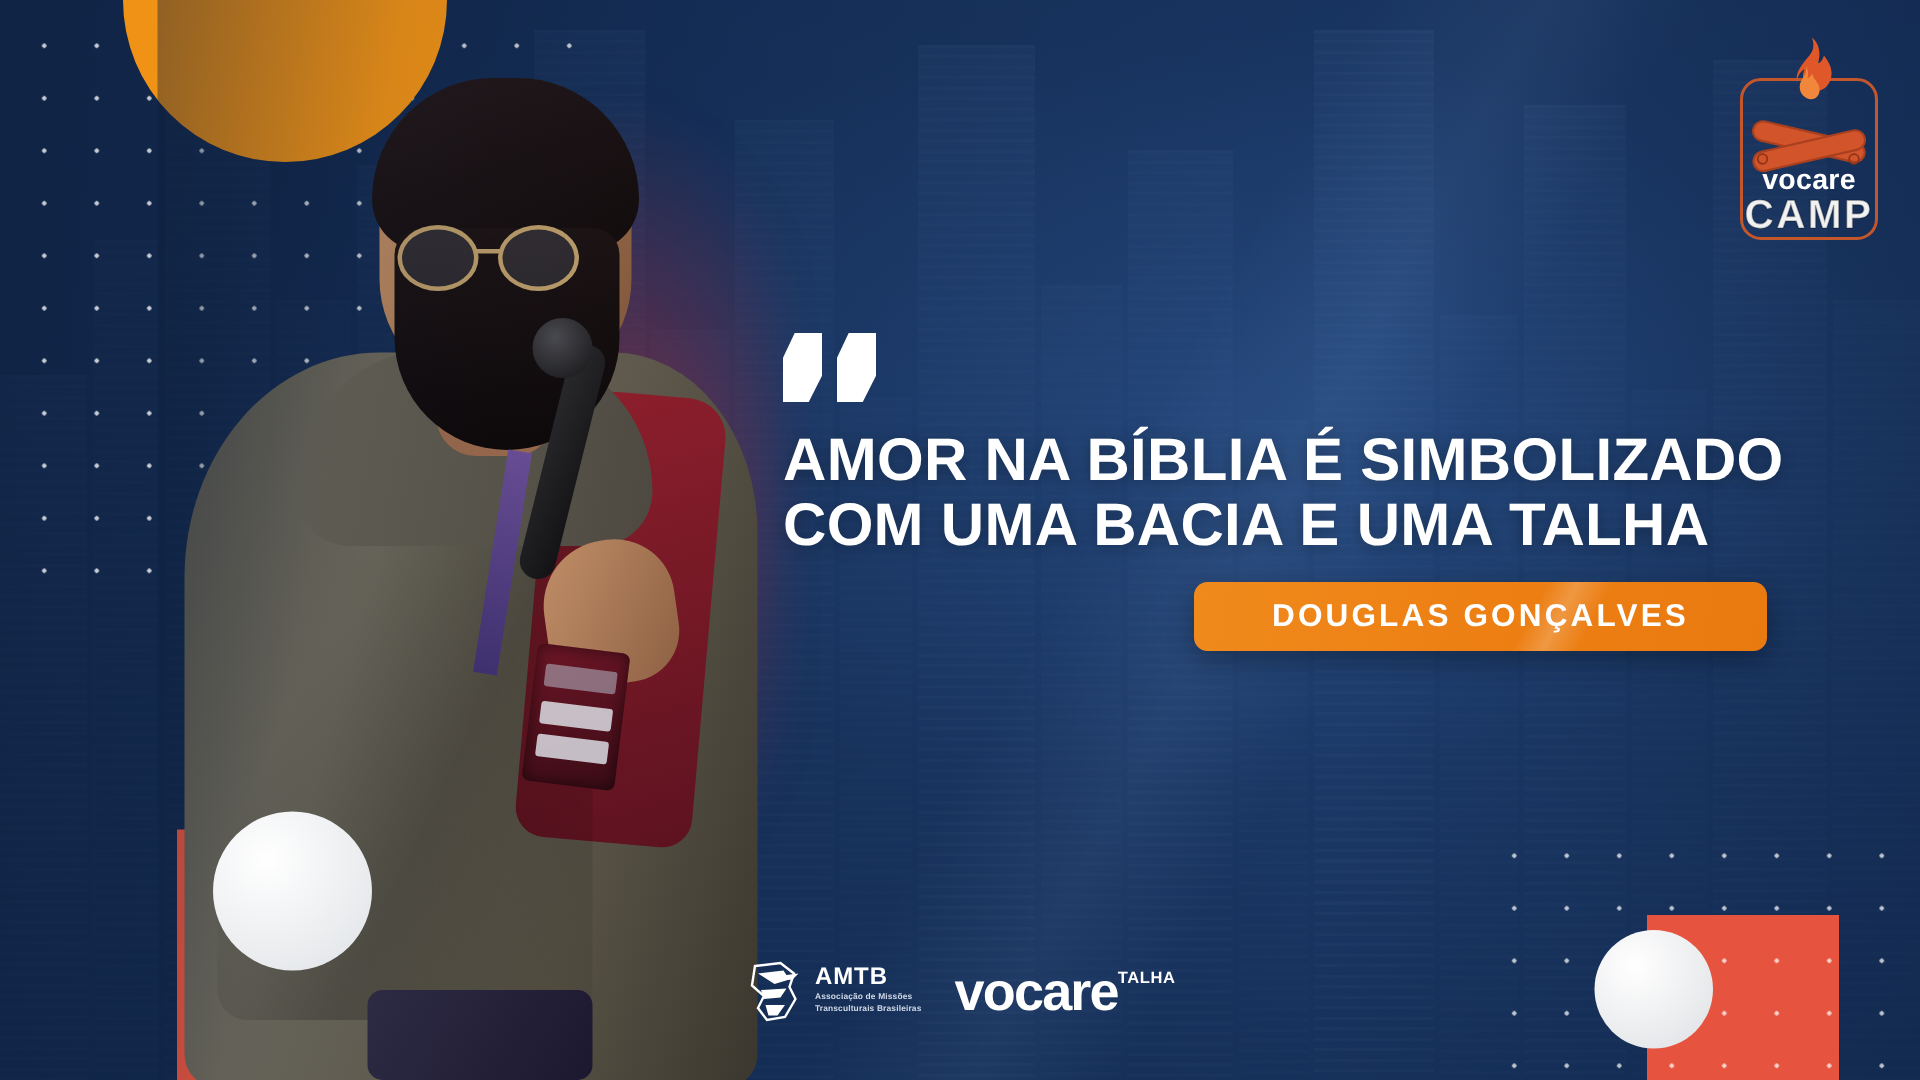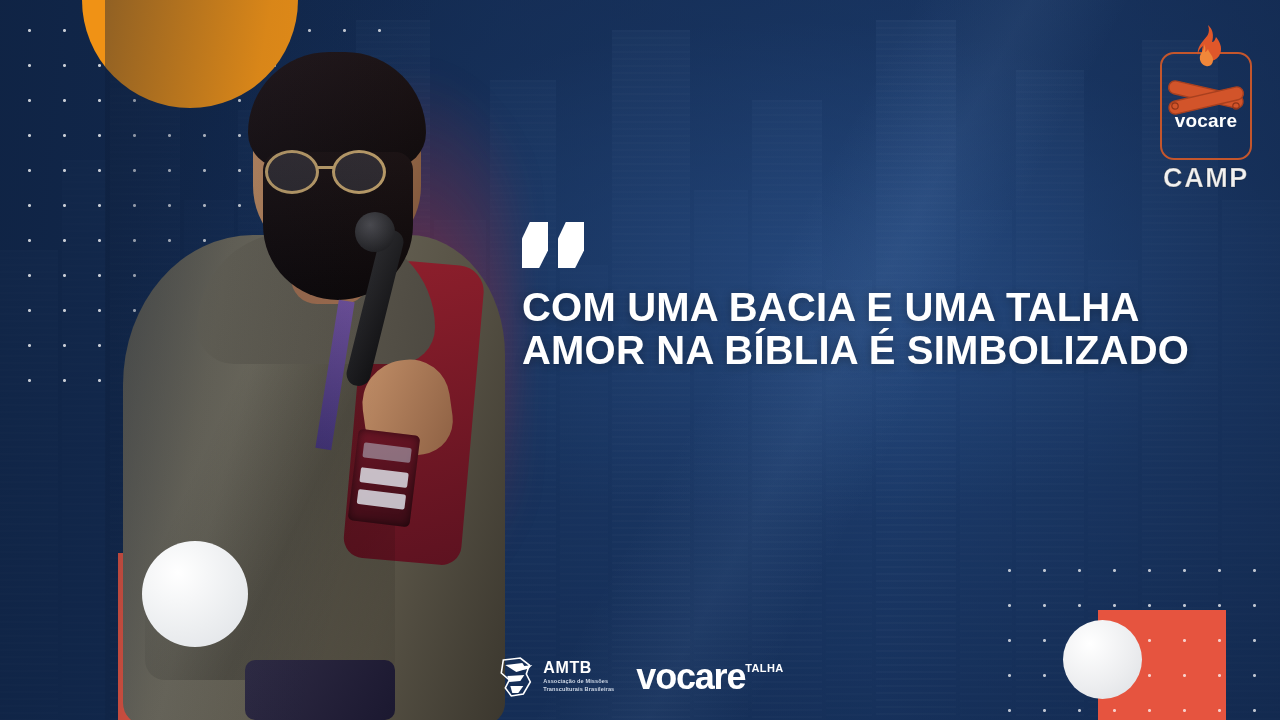--- a/index.html
+++ b/index.html
@@ -228,26 +228,26 @@
     border:2px solid #C4562C; border-radius:14px;
   }
   .camp-fire{ position:absolute; left:30px; top:2px; width:48px; height:62px; }
   .camp-logs{ position:absolute; left:14px; top:54px; width:80px; height:44px; }
   .camp-word{
     position:absolute; left:0; top:88px; width:108px; text-align:center;
     color:#fff; font-size:19px; font-weight:700; letter-spacing:.2px;
   }
   .camp-title{
     position:absolute; left:0; top:106px; width:108px; text-align:center;
-    color:#f2f2f2; font-size:27px; font-weight:700; letter-spacing:1.6px;margin-top:35px;
+    color:#f2f2f2; font-size:27px; font-weight:700; letter-spacing:1.6px;
     -webkit-text-stroke:1px rgba(0,0,0,.25);
   }
 
   
-  .footer { position:absolute; left:640px; top:656px; transform:translateX(-50%);
+  .footer { position:absolute; left:640px; top:640px; transform:translateX(-50%);
             display:flex; align-items:center; gap:22px; }
   .amtb { display:flex; align-items:center; gap:7px; }
   .amtb-mark { width:40px; height:42px; }
   .amtb-text { line-height:1; }
   .amtb-name { color:#fff; font-size:16px; font-weight:700; letter-spacing:.6px; }
   .amtb-sub  { color:#cfd8e6; font-size:5.6px; font-weight:600; letter-spacing:.1px; margin-top:2px; }
   .amtb-sub div { line-height:1.35; }
   .vocare-lock { display:flex; align-items:flex-start; }
   .vocare-word {
     color:#fff; font-size:36px; font-weight:800; letter-spacing:-1.2px; line-height:1;
@@ -317,24 +317,27 @@
     <div class="sp-shade"></div>
   </div>
 
   <div class="shape circle-white-left"></div>
 
   <div class="quote-block">
     <div class="quote-mark">
       <i></i>
         <i></i>
     </div>
+    <div class="quote-line">AMOR NA BÍBLIA É SIMBOLIZADO</div>
     <div class="quote-line">COM UMA BACIA E UMA TALHA</div>
-    <div class="quote-line">AMOR NA BÍBLIA É SIMBOLIZADO</div>
-  </div>
-
+  </div>
+
+  <div class="name-badge">
+    <span>DOUGLAS GONÇALVES</span>
+  </div>
 
   <div class="camp-logo">
     <div class="camp-frame"></div>
     <svg class="camp-fire" viewBox="0 0 48 62">
       <path d="M26 1c3 9-2 12-5 16-4 5-6 9-5 14 0-4 2-7 5-9-3 8 1 12 5 14 5 2 10-1 12-6 3-7-1-13-4-17-1 3-2 5-4 5 2-6 1-13-4-17z" fill="#E0572A"></path>
       <path d="M22 20c1 6-3 8-4 12-1 5 2 9 6 10 4 1 7-2 7-6 0-5-4-7-5-11-1 2-2 3-3 3 1-3 0-6-1-8z" fill="#F0873A"></path>
     </svg>
     <svg class="camp-logs" viewBox="0 0 80 44">
       <g stroke="#A8401F" stroke-width="1.4" fill="#D2542A">
         <rect x="2" y="12" width="76" height="13" rx="6.5" transform="rotate(13 40 18)"></rect>

